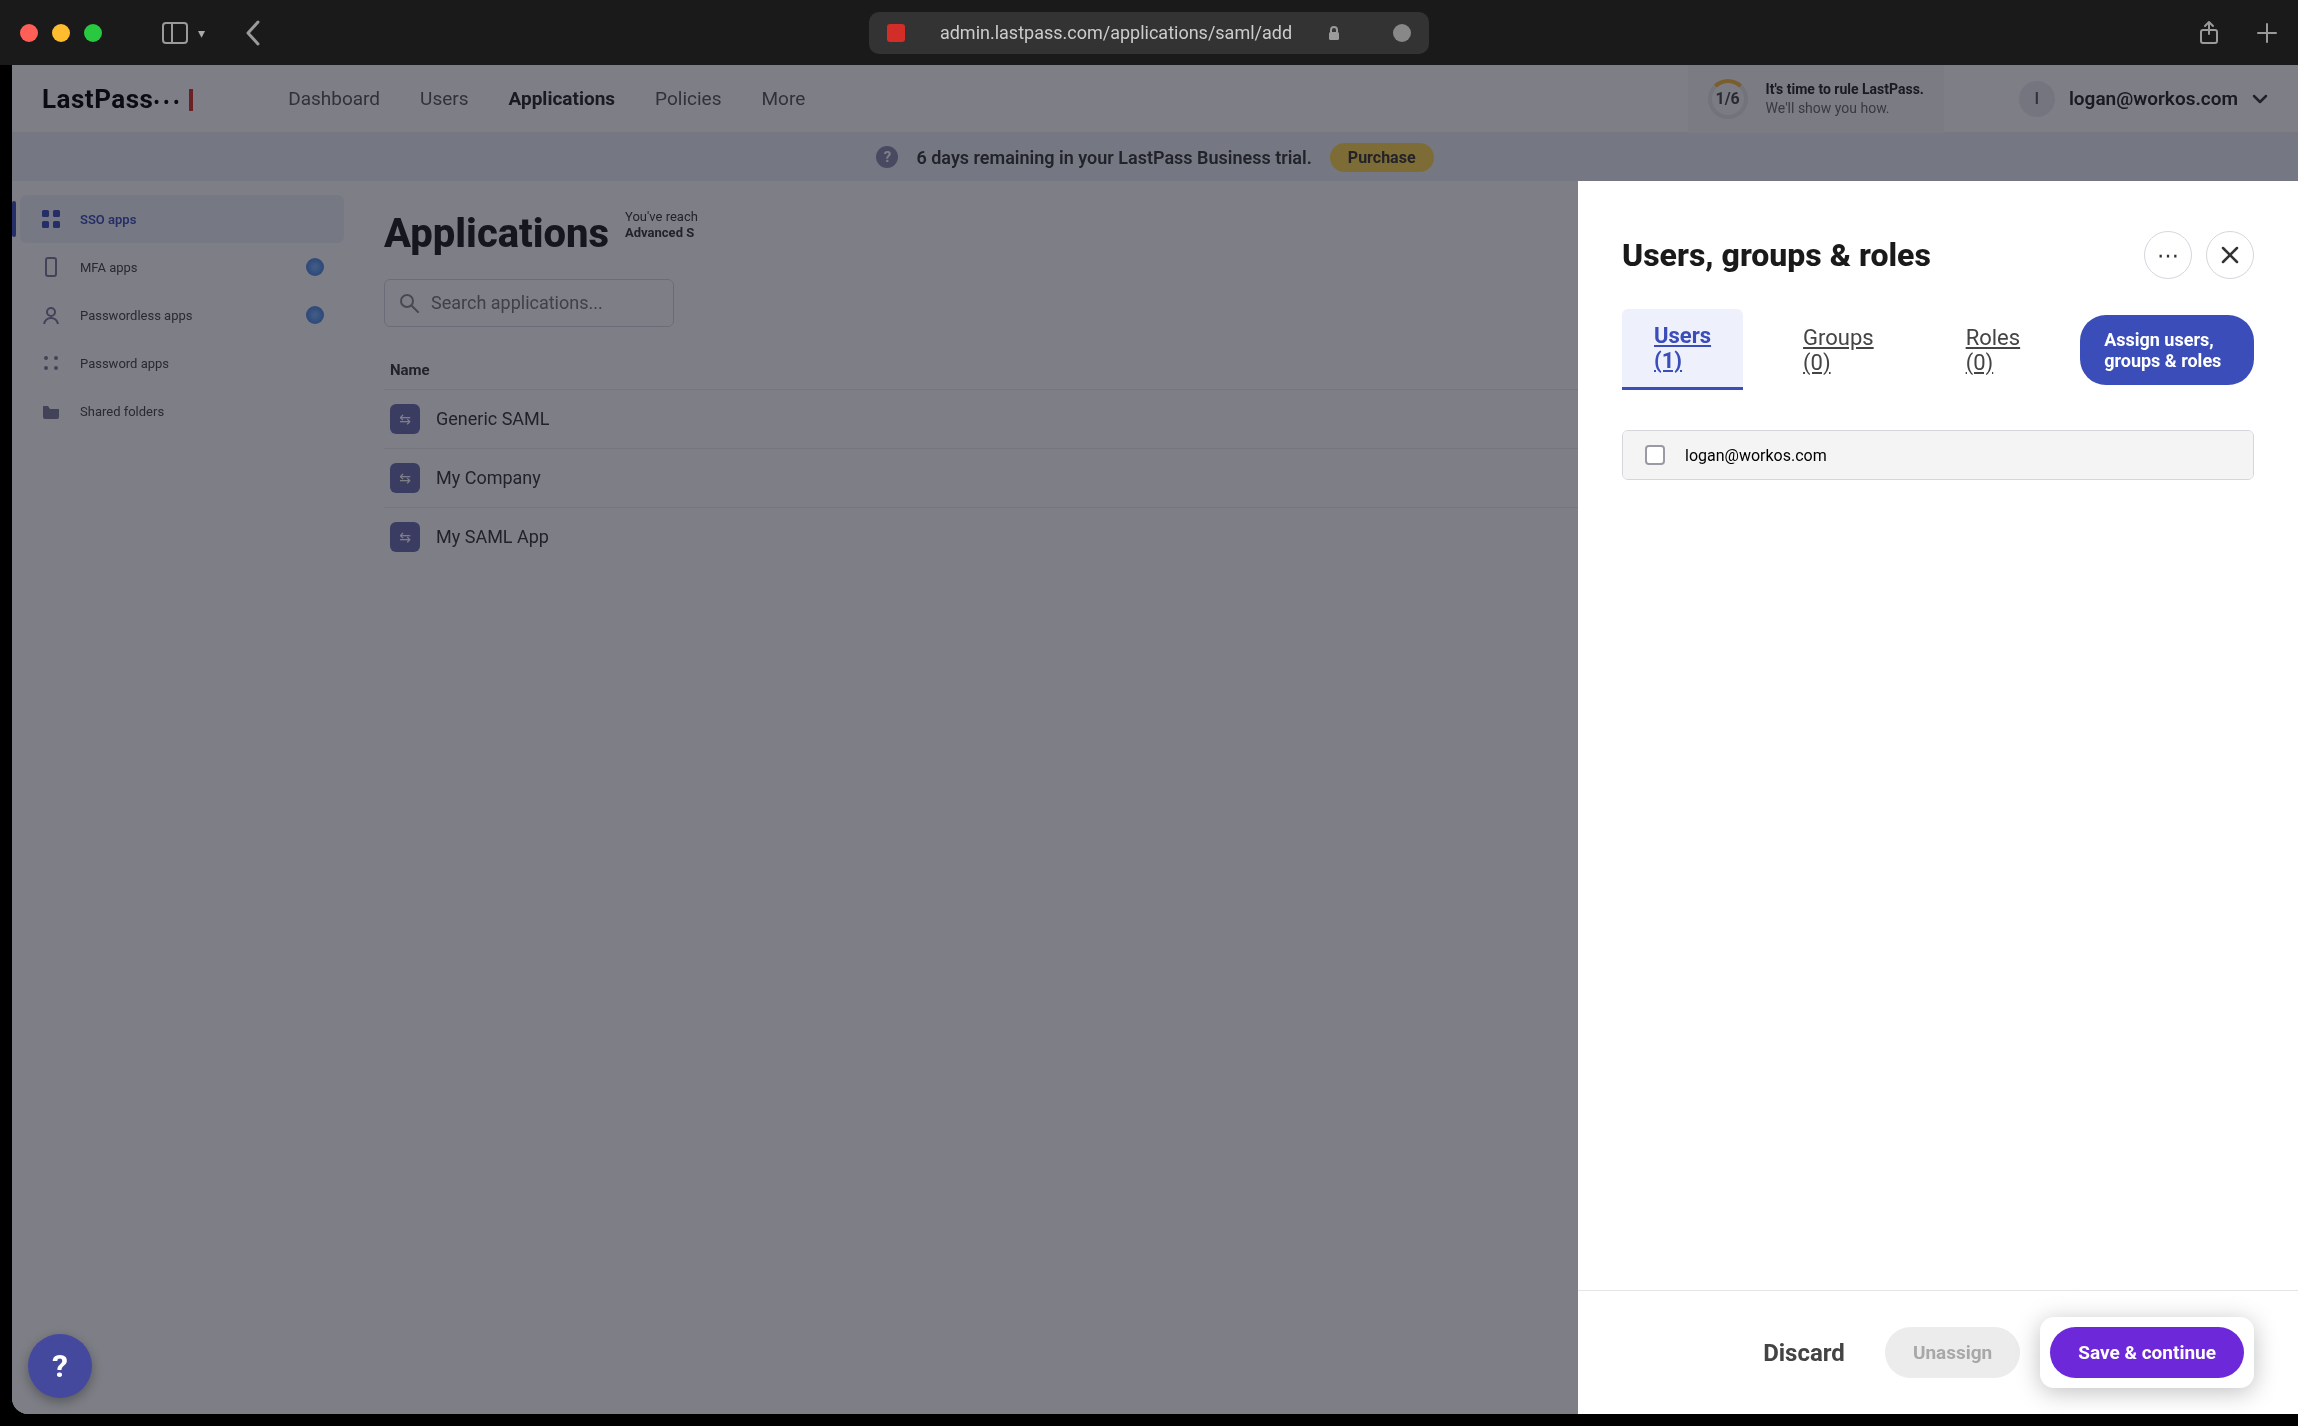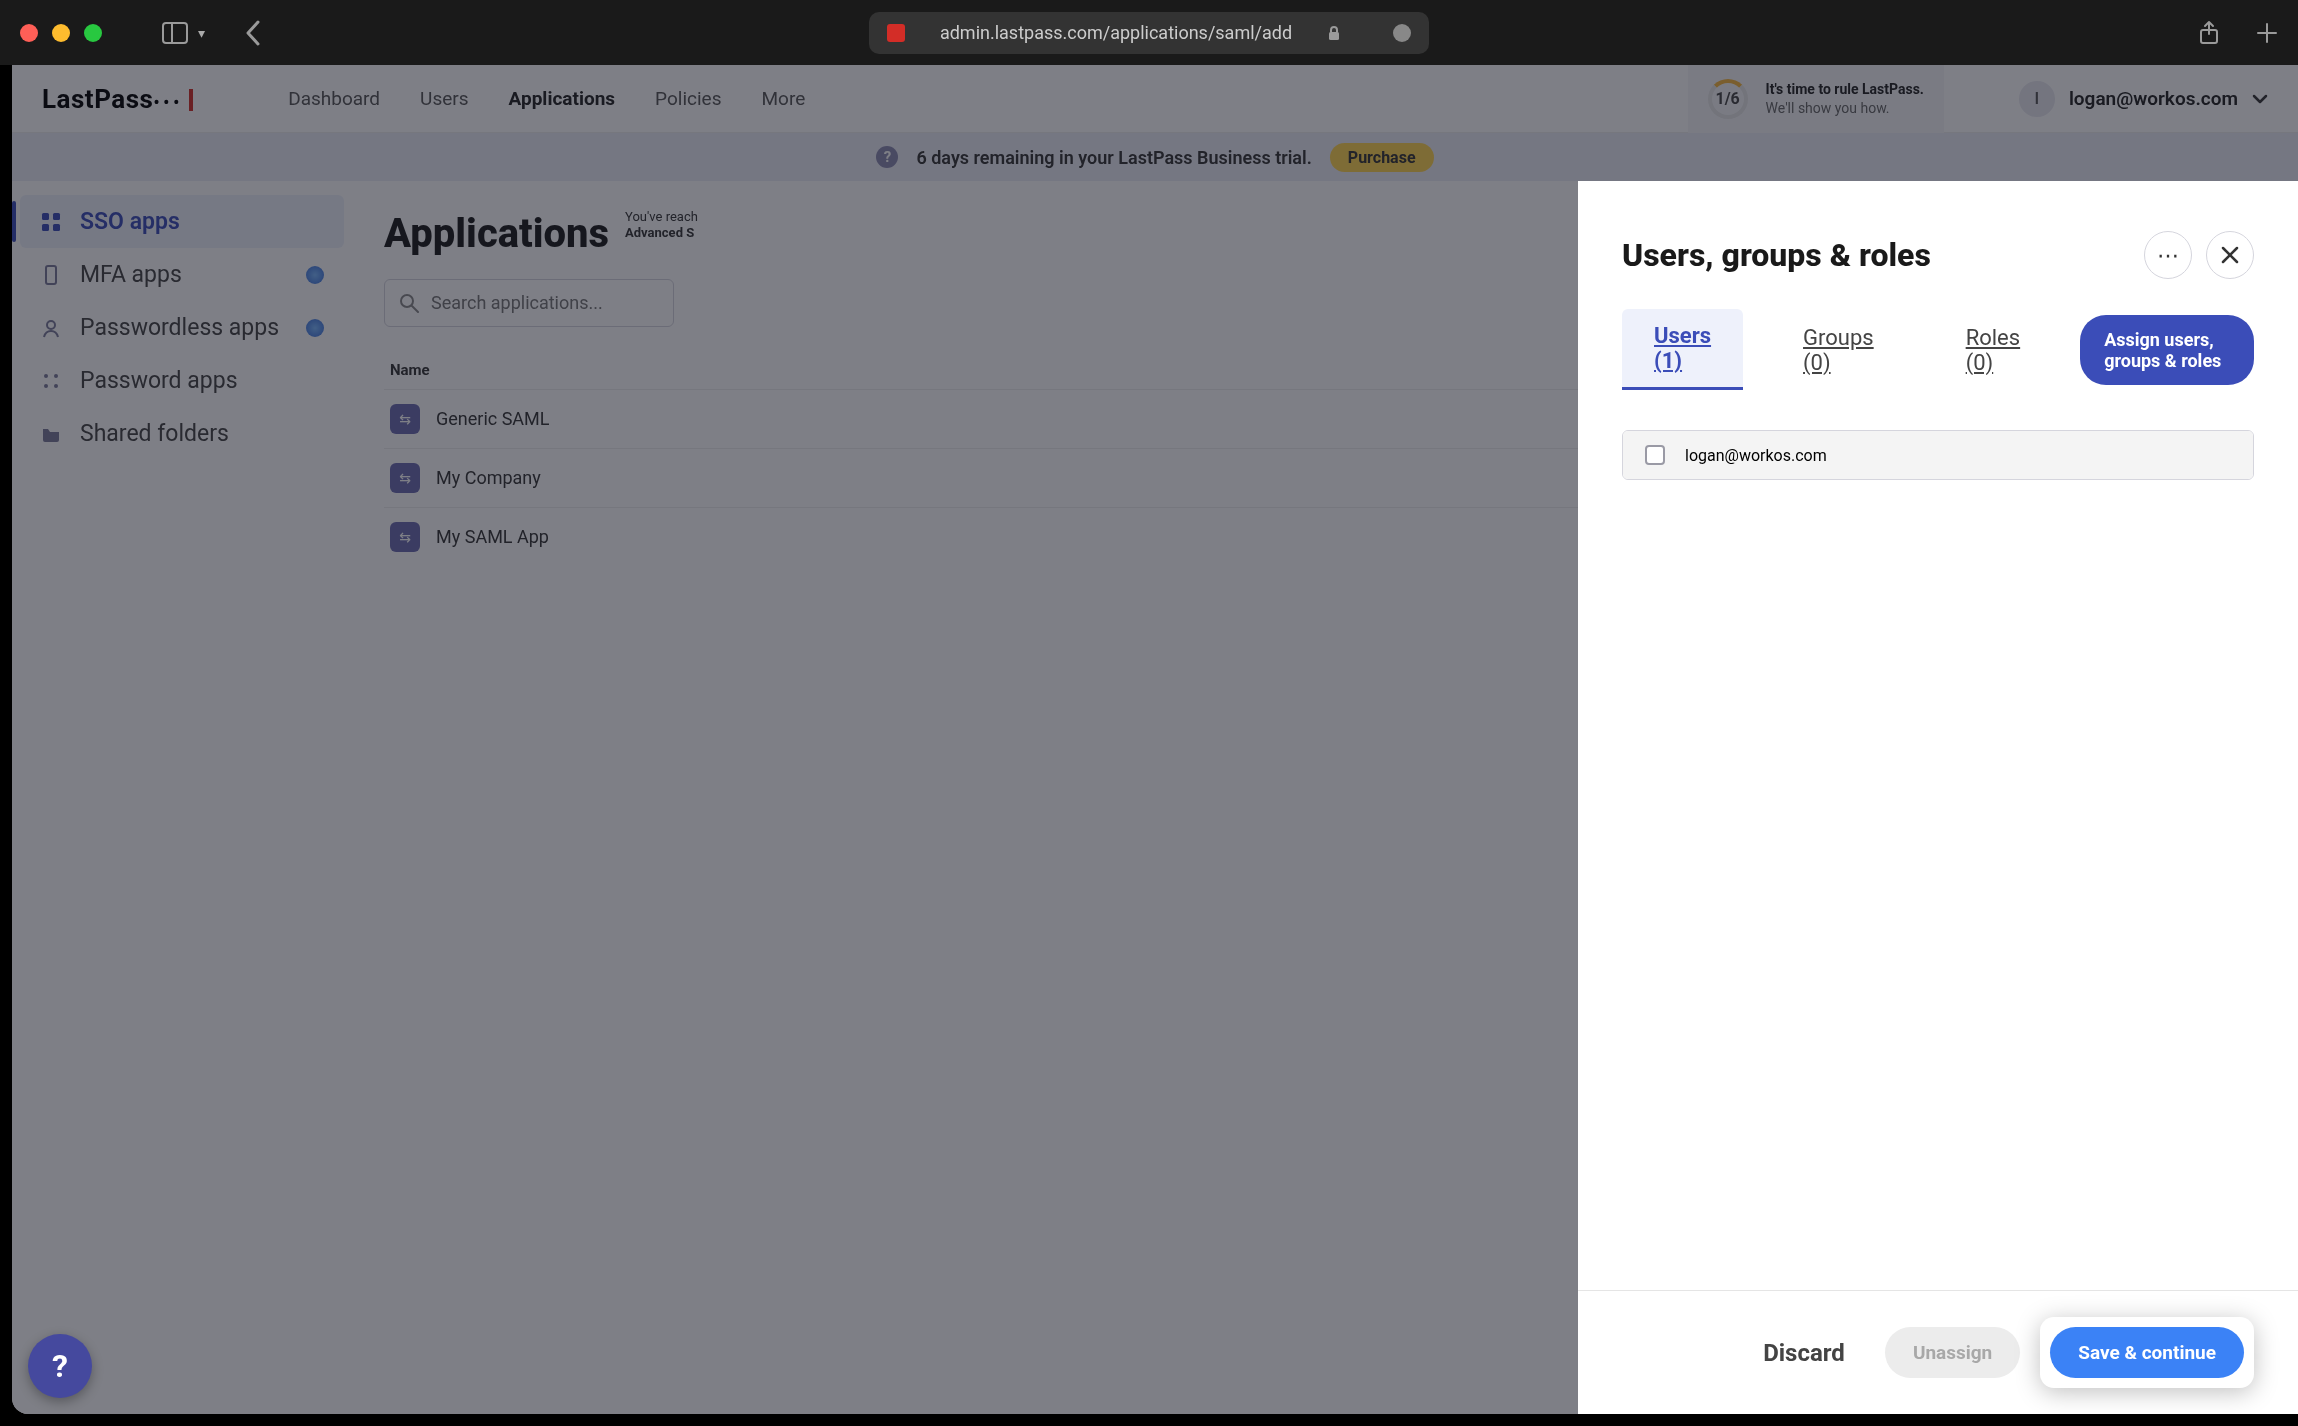--- a/index.html
+++ b/index.html
@@ -44,21 +44,21 @@
   .caret-down { color: #333; }
 
   
   .trialbar { height: 48px; background: #ecedf6; display: flex; align-items: center; justify-content: center; gap: 18px; font-size: 18px; color: #333; }
   .trial-q { width: 22px; height: 22px; border-radius: 50%; background: #8a8ab0; color: #fff; display: inline-flex; align-items: center; justify-content: center; font-weight: 700; font-size: 15px; }
   .purchase-btn { background: #ffd54f; border-radius: 18px; padding: 5px 18px; font-weight: 700; font-size: 16px; cursor: pointer; }
 
   
   .body-row { display: flex; height: calc(100% - 68px - 48px); }
   .left-side { width: 340px; padding: 14px 8px; }
-  .side-item { display: flex; align-items: center; gap: 18px; padding: 13px 20px; font-size: 23px; color: #444; border-radius: 6px; position: relative; cursor: pointer; }
+  .side-item { display: flex; align-items: center; gap: 18px; padding: 13px 20px; font-size: 13px; color: #444; border-radius: 6px; position: relative; cursor: pointer; }
   .side-item.active { background: #eef1fb; color: #3b4db8; font-weight: 600; }
   .side-item.active::before { content:""; position:absolute; left:-8px; top:6px; bottom:6px; width:4px; background:#3b4db8; border-radius:2px; }
   .side-icon { width: 22px; height: 22px; display: inline-flex; align-items: center; justify-content: center; color: #7a7a9a; }
   .side-item.active .side-icon { color: #3b4db8; }
   .side-badge { margin-left: auto; width: 18px; height: 18px; border-radius: 50%; background: radial-gradient(circle,#7ab8ff,#3a6fd8); }
 
   .main-area { flex: 1; padding: 28px 32px; }
   .page-heading { font-size: 40px; font-weight: 800; color: #1a1a1a; display: inline-block; }
   .page-sub { display: inline-block; vertical-align: 10px; margin-left: 12px; color: #333; font-size: 13px; line-height: 1.2; }
   .page-sub b { font-weight: 700; }
@@ -94,21 +94,21 @@
   .ut-head, .ut-row { display: flex; align-items: center; gap: 20px; padding: 14px 22px; }
   .ut-head { font-weight: 700; color: #333; border-bottom: 1px solid #d5d5dd; background:#fff; }
   .ut-row { background: #f4f4f4; }
   .chk { width: 20px; height: 20px; border: 2px solid #9a9aa5; border-radius: 4px; cursor: pointer; background:#fff; }
 
   .drawer-foot { border-top: 1px solid #e5e5e5; padding: 26px 44px; display: flex; align-items: center; justify-content: flex-end; gap: 20px; }
   .txt-btn { font-size: 24px; font-weight: 700; color: #444; background: none; border: none; padding: 14px 20px; cursor: pointer; }
   .pill-btn { font-size: 19px; font-weight: 700; padding: 14px 28px; border-radius: 26px; border: none; cursor: pointer; }
   .pill-btn.disabled { background: #ececec; color: #a8a8a8; cursor: default; }
   .save-hl { background:#fff; padding:10px; border-radius:14px; box-shadow: 0 0 0 6px rgba(255,255,255,0.0), 0 4px 24px rgba(0,0,0,0.25); }
-  .save-btn { background: #3b82f6; color: #fff; }
+  .save-btn { background: #6d28d9; color: #fff; }
 
   svg { display: block; }
 </style>
 </head>
 <body>
 
 <div class="browser-chrome">
   <div class="traffic-lights">
     <div class="tl red"></div>
     <div class="tl yellow"></div>

